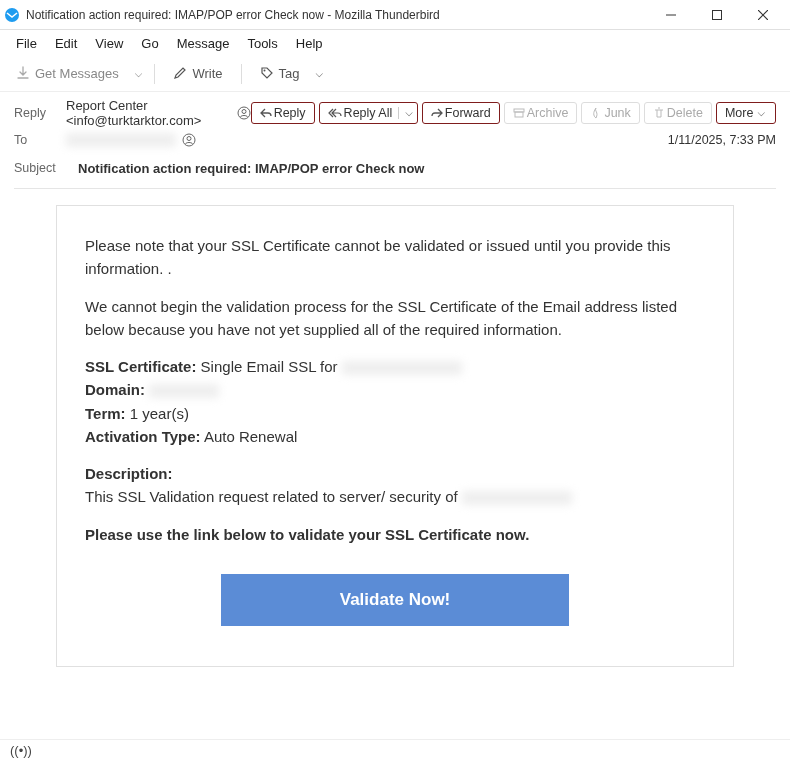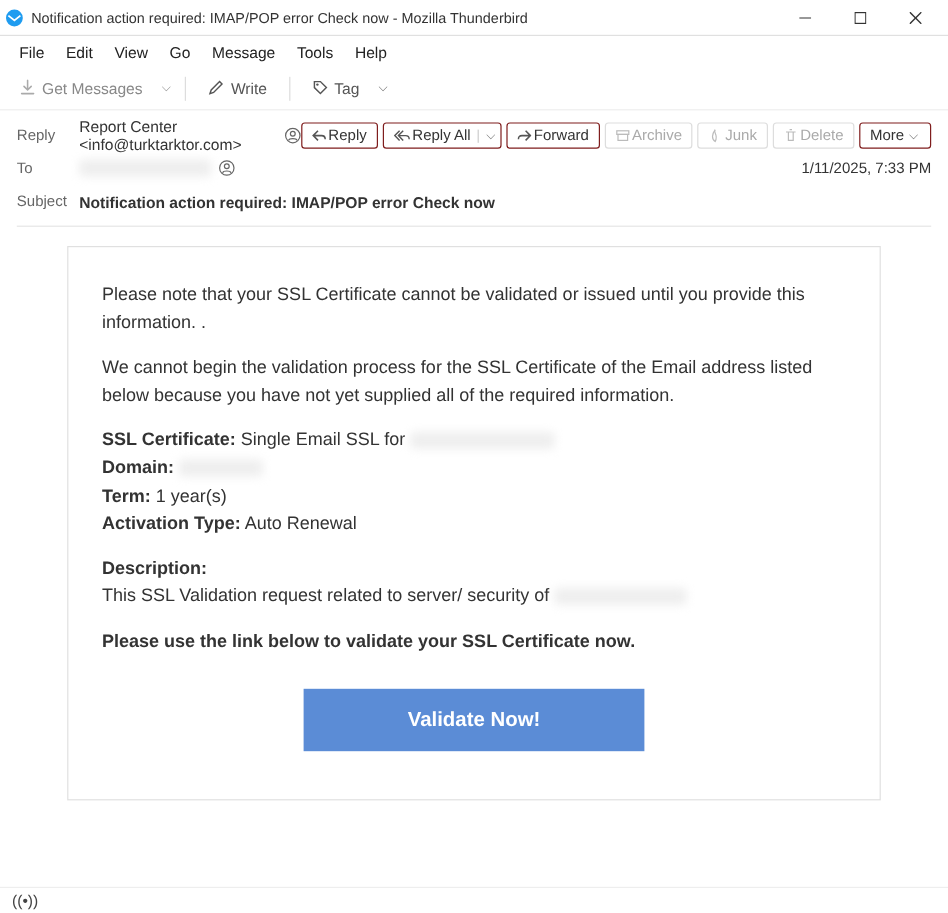--- a/index.html
+++ b/index.html
@@ -27,21 +27,21 @@
 .datestamp { margin-left: auto; font-size: 12.5px; color: #333; }
 .subjectrow .hval { font-weight: 600; }
 .divider { height: 1px; background: #e5e5e5; margin-top: 8px; }
 .body-area { padding: 16px 56px 0 56px; }
 .email-card { border: 1px solid #e0e0e0; padding: 28px 28px 40px 28px; background:#fff;}
 .email-card p { font-size: 15px; color: #333; line-height: 1.55; margin-bottom: 14px; }
 .email-card .greet { display: flex; align-items: center; gap: 10px; }
 .blur { filter: blur(4px); color: #888; background: #eee; border-radius: 3px; display: inline-block; }
 .kvline { font-size: 15px; color: #333; line-height: 1.55; }
 .kvline b { font-weight: 600; }
-.validate-btn { display: block; margin: 28px auto 0 auto; width: 284px; padding: 16px 16px; background: #5b8cd6; color: #fff; text-align: center; font-size: 17px; font-weight: 600; border: none; }
+.validate-btn { display: block; margin: 28px auto 0 auto; width: 348px; padding: 16px 16px; background: #5b8cd6; color: #fff; text-align: center; font-size: 17px; font-weight: 600; border: none; }
 .statusbar { position: absolute; bottom: 0; left: 0; right: 0; height: 22px; display: flex; align-items: center; padding: 0 10px; color: #444; font-size: 13px; border-top: 1px solid #eee; background:#fff;}
 .icon { display: inline-flex; }
 .s-grey { color: #888;}
 .bold { font-weight: 700;}
 svg { display: block; }
 </style>
 </head>
 <body>
 
 <div class="titlebar">
@@ -191,21 +191,21 @@
       <span class="icon">
           <svg width="14" height="14" viewBox="0 0 14 14">
             <circle cx="7" cy="7" r="6" stroke="#666" fill="none"></circle>
             <circle cx="7" cy="5.5" r="2" stroke="#666" fill="none"></circle>
             <path d="M3.5 11 C4 9 10 9 10.5 11" stroke="#666" fill="none"></path>
           </svg>
         </span>
     </span>
     <span class="datestamp">1/11/2025, 7:33 PM</span>
   </div>
-  <div class="hrow subjectrow" style="margin-top:4px;">
+  <div class="hrow subjectrow" style="margin-top:4px;gap:12px;">
     <span class="hlabel">Subject</span>
     <span class="hval">Notification action required: IMAP/POP error Check now</span>
   </div>
   <div class="divider"></div>
 </div>
 
 <div class="body-area">
   <div class="email-card">
     <p>Please note that your SSL Certificate cannot be validated or issued until you provide this information. .</p>
     <p>We cannot begin the validation process for the SSL Certificate of the Email address listed below because you have not yet supplied all of the required information.</p>

